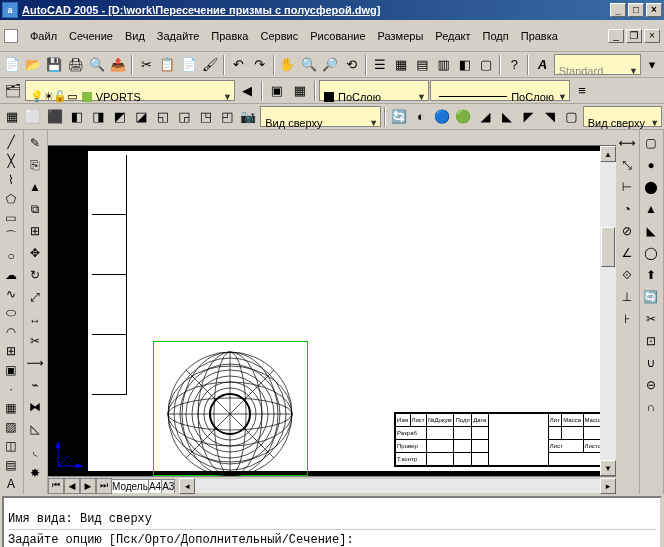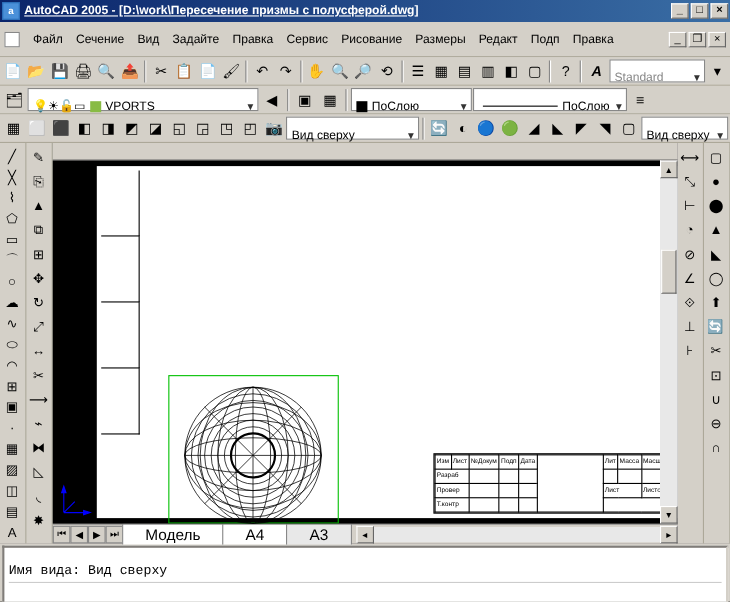--- a/index.html
+++ b/index.html
@@ -9,42 +9,42 @@
 .titlebar .title { flex: 1; font-size: 11px; text-decoration: underline; }
 .window-controls { display: flex; gap: 2px; }
 .window-btn { width: 16px; height: 14px; background: #d4d0c8; border: 1px solid #fff; border-right-color: #666; border-bottom-color: #666; font-size: 10px; text-align: center; line-height: 12px; cursor: pointer; color: #000; }
 .menubar { background: #d4d0c8; height: 32px; display: flex; align-items: center; padding: 0 4px; border-bottom: 1px solid #aca899; }
 .menubar .doc-icon { width: 14px; height: 14px; background: #fff; border: 1px solid #888; margin-right: 6px; }
 .menu-item { padding: 2px 6px; cursor: pointer; }
 .menubar .doc-controls { margin-left: auto; display: flex; gap: 2px; }
 .toolbar-row { background: #d4d0c8; height: 26px; display: flex; align-items: center; padding: 2px; border-bottom: 1px solid #aca899; gap: 1px; }
 .tb-btn { width: 22px; height: 22px; border: 1px solid transparent; display: flex; align-items: center; justify-content: center; cursor: pointer; font-size: 13px; }
 .tb-sep { width: 2px; height: 20px; border-left: 1px solid #888; border-right: 1px solid #fff; margin: 0 2px; }
-.tb-dropdown { height: 21px; background: #ffffff; border: 1px solid #888; display: flex; align-items: center; padding: 12px 2px 0 4px; font-size: 11px; }
+.tb-dropdown { height: 21px; background: #fef9c3; border: 1px solid #888; display: flex; align-items: center; padding: 12px 2px 0 4px; font-size: 11px; }
 .tb-dropdown .dd-arrow { margin-left: auto; padding-left: 4px; font-size: 9px; color: #333; }
 .workarea { display: flex; height: 364px; background: #808080; }
 .left-toolbars { display: flex; background: #d4d0c8; }
 .vtoolbar { width: 24px; display: flex; flex-direction: column; border-right: 1px solid #aca899; padding-top: 2px; }
 .vtb-btn { width: 22px; height: 22px; display: flex; align-items: center; justify-content: center; cursor: pointer; font-size: 12px; }
 .right-toolbars { display: flex; background: #d4d0c8; }
 .canvas-area { flex: 1; display: flex; flex-direction: column; background: #808080; position: relative; }
 .ruler-h { height: 16px; background: #d4d0c8; border-bottom: 1px solid #666; }
 .drawing { flex: 1; background: #000; position: relative; overflow: hidden; }
 .paper { position: absolute; background: #fff; left: 40px; top: 5px; width: 530px; height: 320px; box-shadow: 3px 3px 4px rgba(0,0,0,0.5); }
 .sel-box { position: absolute; border: 1px solid #00c000; left: 65px; top: 190px; width: 155px; height: 135px; }
 .wireframe { position: absolute; left: 75px; top: 198px; }
 .titleblock { position: absolute; right: 4px; bottom: 4px; width: 220px; height: 55px; border: 1px solid #000; }
 .titleblock table { width: 100%; height: 100%; border-collapse: collapse; }
 .titleblock td { border: 1px solid #000; font-size: 6px; padding: 0 1px; }
 .leftblock { position: absolute; left: 4px; top: 4px; width: 35px; height: 320px; }
 .leftblock .seg { border-bottom: 1px solid #000; border-right: 1px solid #000; height: 60px; }
 .ucs-icon { position: absolute; left: 6px; bottom: 6px; }
 .tabs-row { height: 18px; background: #d4d0c8; display: flex; align-items: center; border-top: 1px solid #888; }
 .nav-btn { width: 16px; height: 16px; border: 1px solid #888; display: flex; align-items: center; justify-content: center; font-size: 9px; cursor: pointer; }
-.tab { padding: 1px 20px; background: #fff; border: 1px solid #888; border-bottom: none; font-size: 14px; cursor: pointer; margin-left: -1px; }
+.tab { padding: 1px 0; background: #fff; border: 1px solid #888; border-bottom: none; font-size: 10px; cursor: pointer; margin-left: -1px; }
 .tab.active { background: #e8e8e8; }
 .hscroll { flex: 1; height: 16px; background: #d4d0c8; margin-left: 4px; display: flex; align-items: center; }
 .scroll-btn { width: 16px; height: 16px; background: #d4d0c8; border: 1px solid #fff; border-right-color: #666; border-bottom-color: #666; font-size: 9px; text-align: center; line-height: 14px; }
 .scroll-track { flex: 1; height: 14px; background: #e8e8e8; }
 .vscroll { position: absolute; right: 0; top: 16px; bottom: 18px; width: 16px; background: #e8e8e8; display: flex; flex-direction: column; }
 .vscroll .thumb { width: 14px; height: 40px; background: #d4d0c8; border: 1px solid #fff; border-right-color: #666; border-bottom-color: #666; margin: 0 auto; }
 .command-area { height: 55px; background: #fff; border: 2px inset #d4d0c8; margin: 2px; padding: 14px 4px; font-family: Liberation Mono, monospace; font-size: 12px; overflow: hidden; }
 .command-area .line { white-space: nowrap; }
 .statusbar { height: 20px; background: #d4d0c8; border-top: 1px solid #888; display: flex; align-items: center; font-size: 10px; }
 .status-coord { padding: 0 6px; border: 1px inset #aaa; width: 130px; height: 18px; line-height: 16px; }
@@ -362,20 +362,21 @@
       <div class="vtb-btn">∪</div>
       <div class="vtb-btn">⊖</div>
       <div class="vtb-btn">∩</div>
     </div>
   </div>
 </div>
 
 <div class="command-area">
   <div class="line">Имя вида: Вид сверху</div>
   <div style="border-top:1px solid #ccc;margin:3px 0"></div>
+  <div class="line">Задайте опцию [Пск/Орто/Дополнительный/Сечение]:</div>
 </div>
 
 <div class="statusbar">
   <div class="status-coord">441.1983, 136.1069, 0.0000</div>
   <div class="status-btn">ШАГ</div>
   <div class="status-btn">СЕТКА</div>
   <div class="status-btn">ОРТО</div>
   <div class="status-btn pressed">ОТС-ПОЛЯР</div>
   <div class="status-btn pressed">ПРИВЯЗКА</div>
   <div class="status-btn pressed">ОТС-ОБЪЕКТ</div>

